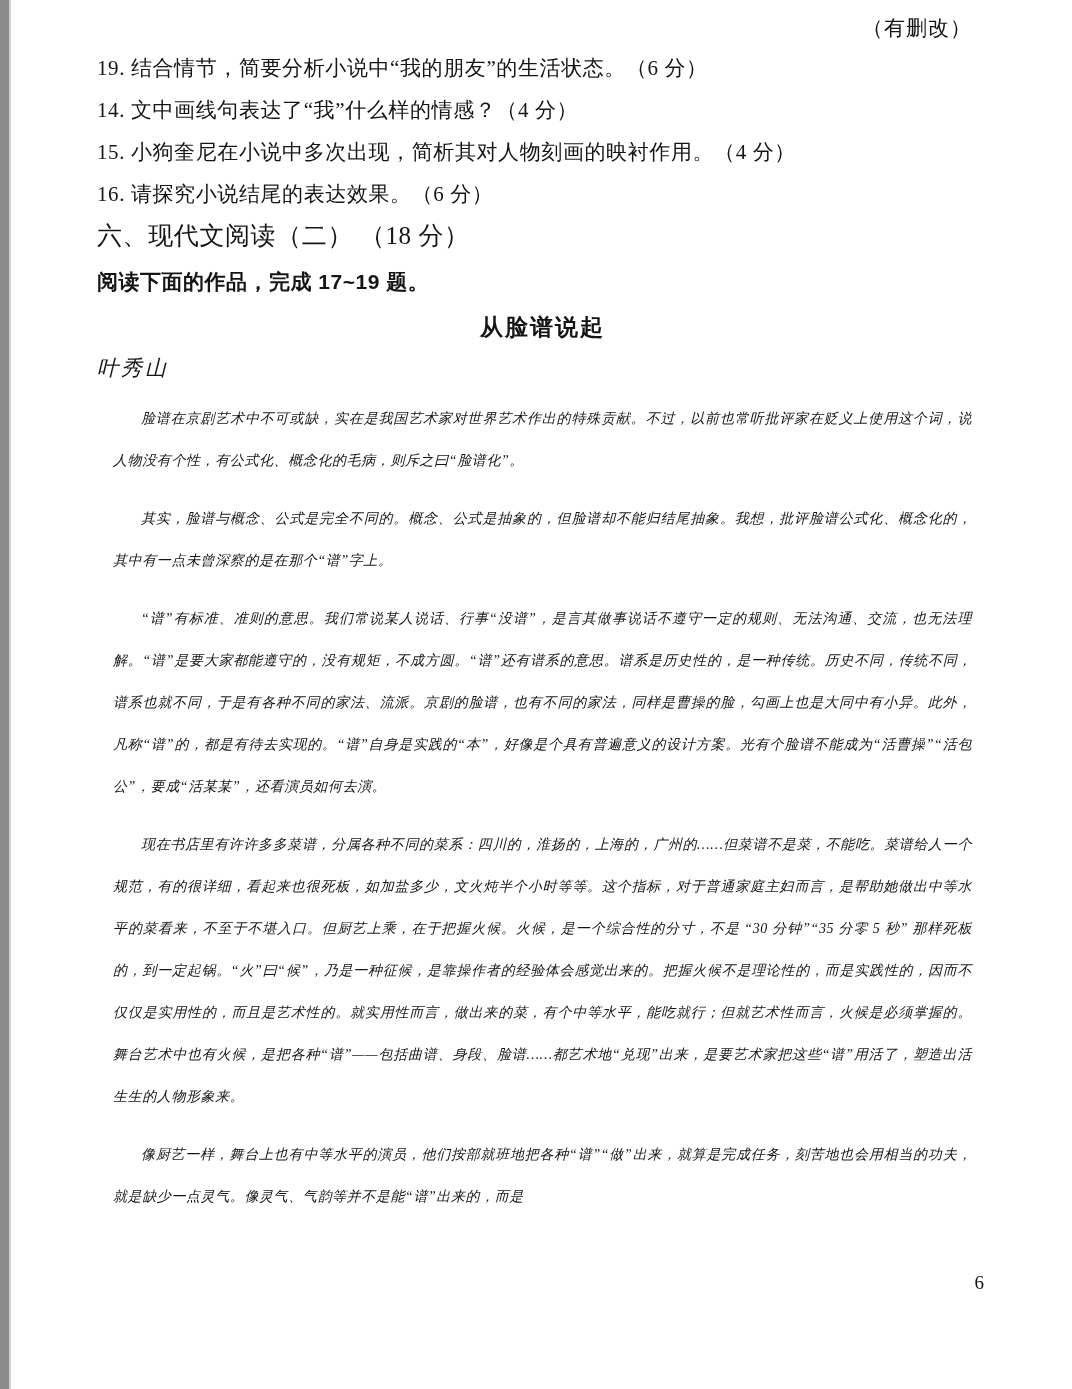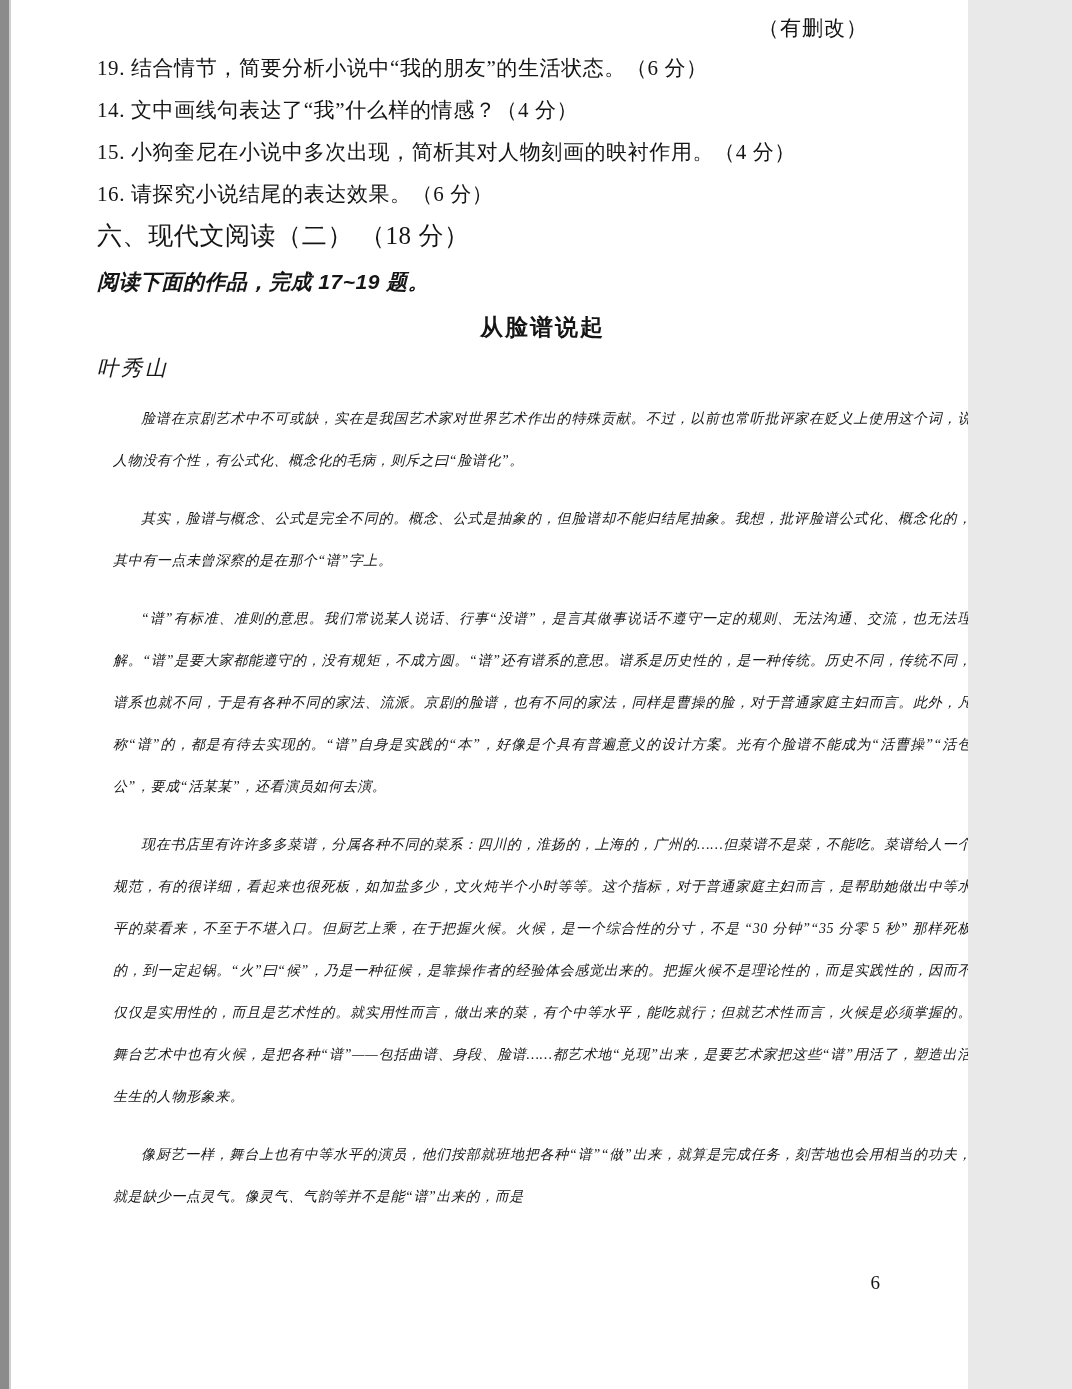--- a/index.html
+++ b/index.html
@@ -1,39 +1,39 @@
 <!DOCTYPE html>
 <html><head>
 <meta charset="utf-8">
 <style>
   html,body{margin:0;padding:0;background:#e9e9e9;}
   .page{
     position:relative;
-    width:968px;height:1389px;
+    width:1072px;height:1389px;
     background:#ffffff;
     color:#151515;
     font-family:"Liberation Serif","DejaVu Serif",serif;
     overflow:hidden;
   }
   .edge-strip{position:absolute;left:0;top:0;height:100%;width:9px;background:#8b8b8b;}
   .edge-strip-light{position:absolute;left:9px;top:0;height:100%;width:2px;background:#cfcfcf;}
   .top-note{
     position:absolute;top:14px;right:100px;
     font-size:21px;letter-spacing:1px;
   }
   .content{position:absolute;left:97px;top:54px;width:891px;}
   .question{
     font-size:21px;line-height:28px;margin-bottom:14px;letter-spacing:0.6px;
   }
   .section-heading{
     font-size:25px;line-height:28px;margin-bottom:18px;letter-spacing:0.6px;
   }
   .instruction{
     font-family:"Liberation Sans","DejaVu Sans",sans-serif;
-    font-weight:bold;font-size:21px;line-height:28px;margin-bottom:4px;letter-spacing:0.5px;font-style:italic;
+    font-weight:bold;font-size:21px;line-height:28px;margin-bottom:4px;letter-spacing:0.5px;
   }
   .essay-title{
     font-family:"Liberation Sans","DejaVu Sans",sans-serif;
     font-weight:bold;font-size:23px;line-height:30px;text-align:center;
     margin:16px 0 12px 0;letter-spacing:2px;
   }
   .essay-author{
     font-size:21px;line-height:28px;text-align:left;margin:0 0 4px 0;
     font-style:italic;letter-spacing:3px;
   }
@@ -71,20 +71,20 @@
     <div class="question">16. 请探究小说结尾的表达效果。（6 分）</div>
 
     <div class="section-heading">六、现代文阅读（二） （18 分）</div>
     <div class="instruction">阅读下面的作品，完成 17~19 题。</div>
 
     <div class="essay">
       <h1 class="essay-title">从脸谱说起</h1>
       <div class="essay-author">叶秀山</div>
       <p>脸谱在京剧艺术中不可或缺，实在是我国艺术家对世界艺术作出的特殊贡献。不过，以前也常听批评家在贬义上使用这个词，说人物没有个性，有公式化、概念化的毛病，则斥之曰“脸谱化”。</p>
       <p>其实，脸谱与概念、公式是完全不同的。概念、公式是抽象的，但脸谱却不能归结尾抽象。我想，批评脸谱公式化、概念化的，其中有一点未曾深察的是在那个“谱”字上。</p>
-      <p>“谱”有标准、准则的意思。我们常说某人说话、行事“没谱”，是言其做事说话不遵守一定的规则、无法沟通、交流，也无法理解。“谱”是要大家都能遵守的，没有规矩，不成方圆。“谱”还有谱系的意思。谱系是历史性的，是一种传统。历史不同，传统不同，谱系也就不同，于是有各种不同的家法、流派。京剧的脸谱，也有不同的家法，同样是曹操的脸，对于普通家庭主妇而言。此外，凡称“谱”的，都是有待去实现的。“谱”自身是实践的“本”，好像是个具有普遍意义的设计方案。光有个脸谱不能成为“活曹操”“活包公”，要成“活某某”，还看演员如何去演。</p>
+      <p>“谱”有标准、准则的意思。我们常说某人说话、行事“没谱”，是言其做事说话不遵守一定的规则、无法沟通、交流，也无法理解。“谱”是要大家都能遵守的，没有规矩，不成方圆。“谱”还有谱系的意思。谱系是历史性的，是一种传统。历史不同，传统不同，谱系也就不同，于是有各种不同的家法、流派。京剧的脸谱，也有不同的家法，同样是曹操的脸，勾画上也是大同中有小异。此外，凡称“谱”的，都是有待去实现的。“谱”自身是实践的“本”，好像是个具有普遍意义的设计方案。光有个脸谱不能成为“活曹操”“活包公”，要成“活某某”，还看演员如何去演。</p>
       <p>现在书店里有许许多多菜谱，分属各种不同的菜系：四川的，淮扬的，上海的，广州的……但菜谱不是菜，不能吃。菜谱给人一个规范，有的很详细，看起来也很死板，如加盐多少，文火炖半个小时等等。这个指标，对于普通家庭主妇而言，是帮助她做出中等水平的菜看来，不至于不堪入口。但厨艺上乘，在于把握火候。火候，是一个综合性的分寸，不是 “30 分钟”“35 分零 5 秒” 那样死板的，到一定起锅。“火”曰“候”，乃是一种征候，是靠操作者的经验体会感觉出来的。把握火候不是理论性的，而是实践性的，因而不仅仅是实用性的，而且是艺术性的。就实用性而言，做出来的菜，有个中等水平，能吃就行；但就艺术性而言，火候是必须掌握的。舞台艺术中也有火候，是把各种“谱”——包括曲谱、身段、脸谱……都艺术地“兑现”出来，是要艺术家把这些“谱”用活了，塑造出活生生的人物形象来。</p>
       <p>像厨艺一样，舞台上也有中等水平的演员，他们按部就班地把各种“谱”“做”出来，就算是完成任务，刻苦地也会用相当的功夫，就是缺少一点灵气。像灵气、气韵等并不是能“谱”出来的，而是</p>
     </div>
   </div>
 
   <div class="page-number">6</div>
 </div>
 
 </body></html>

